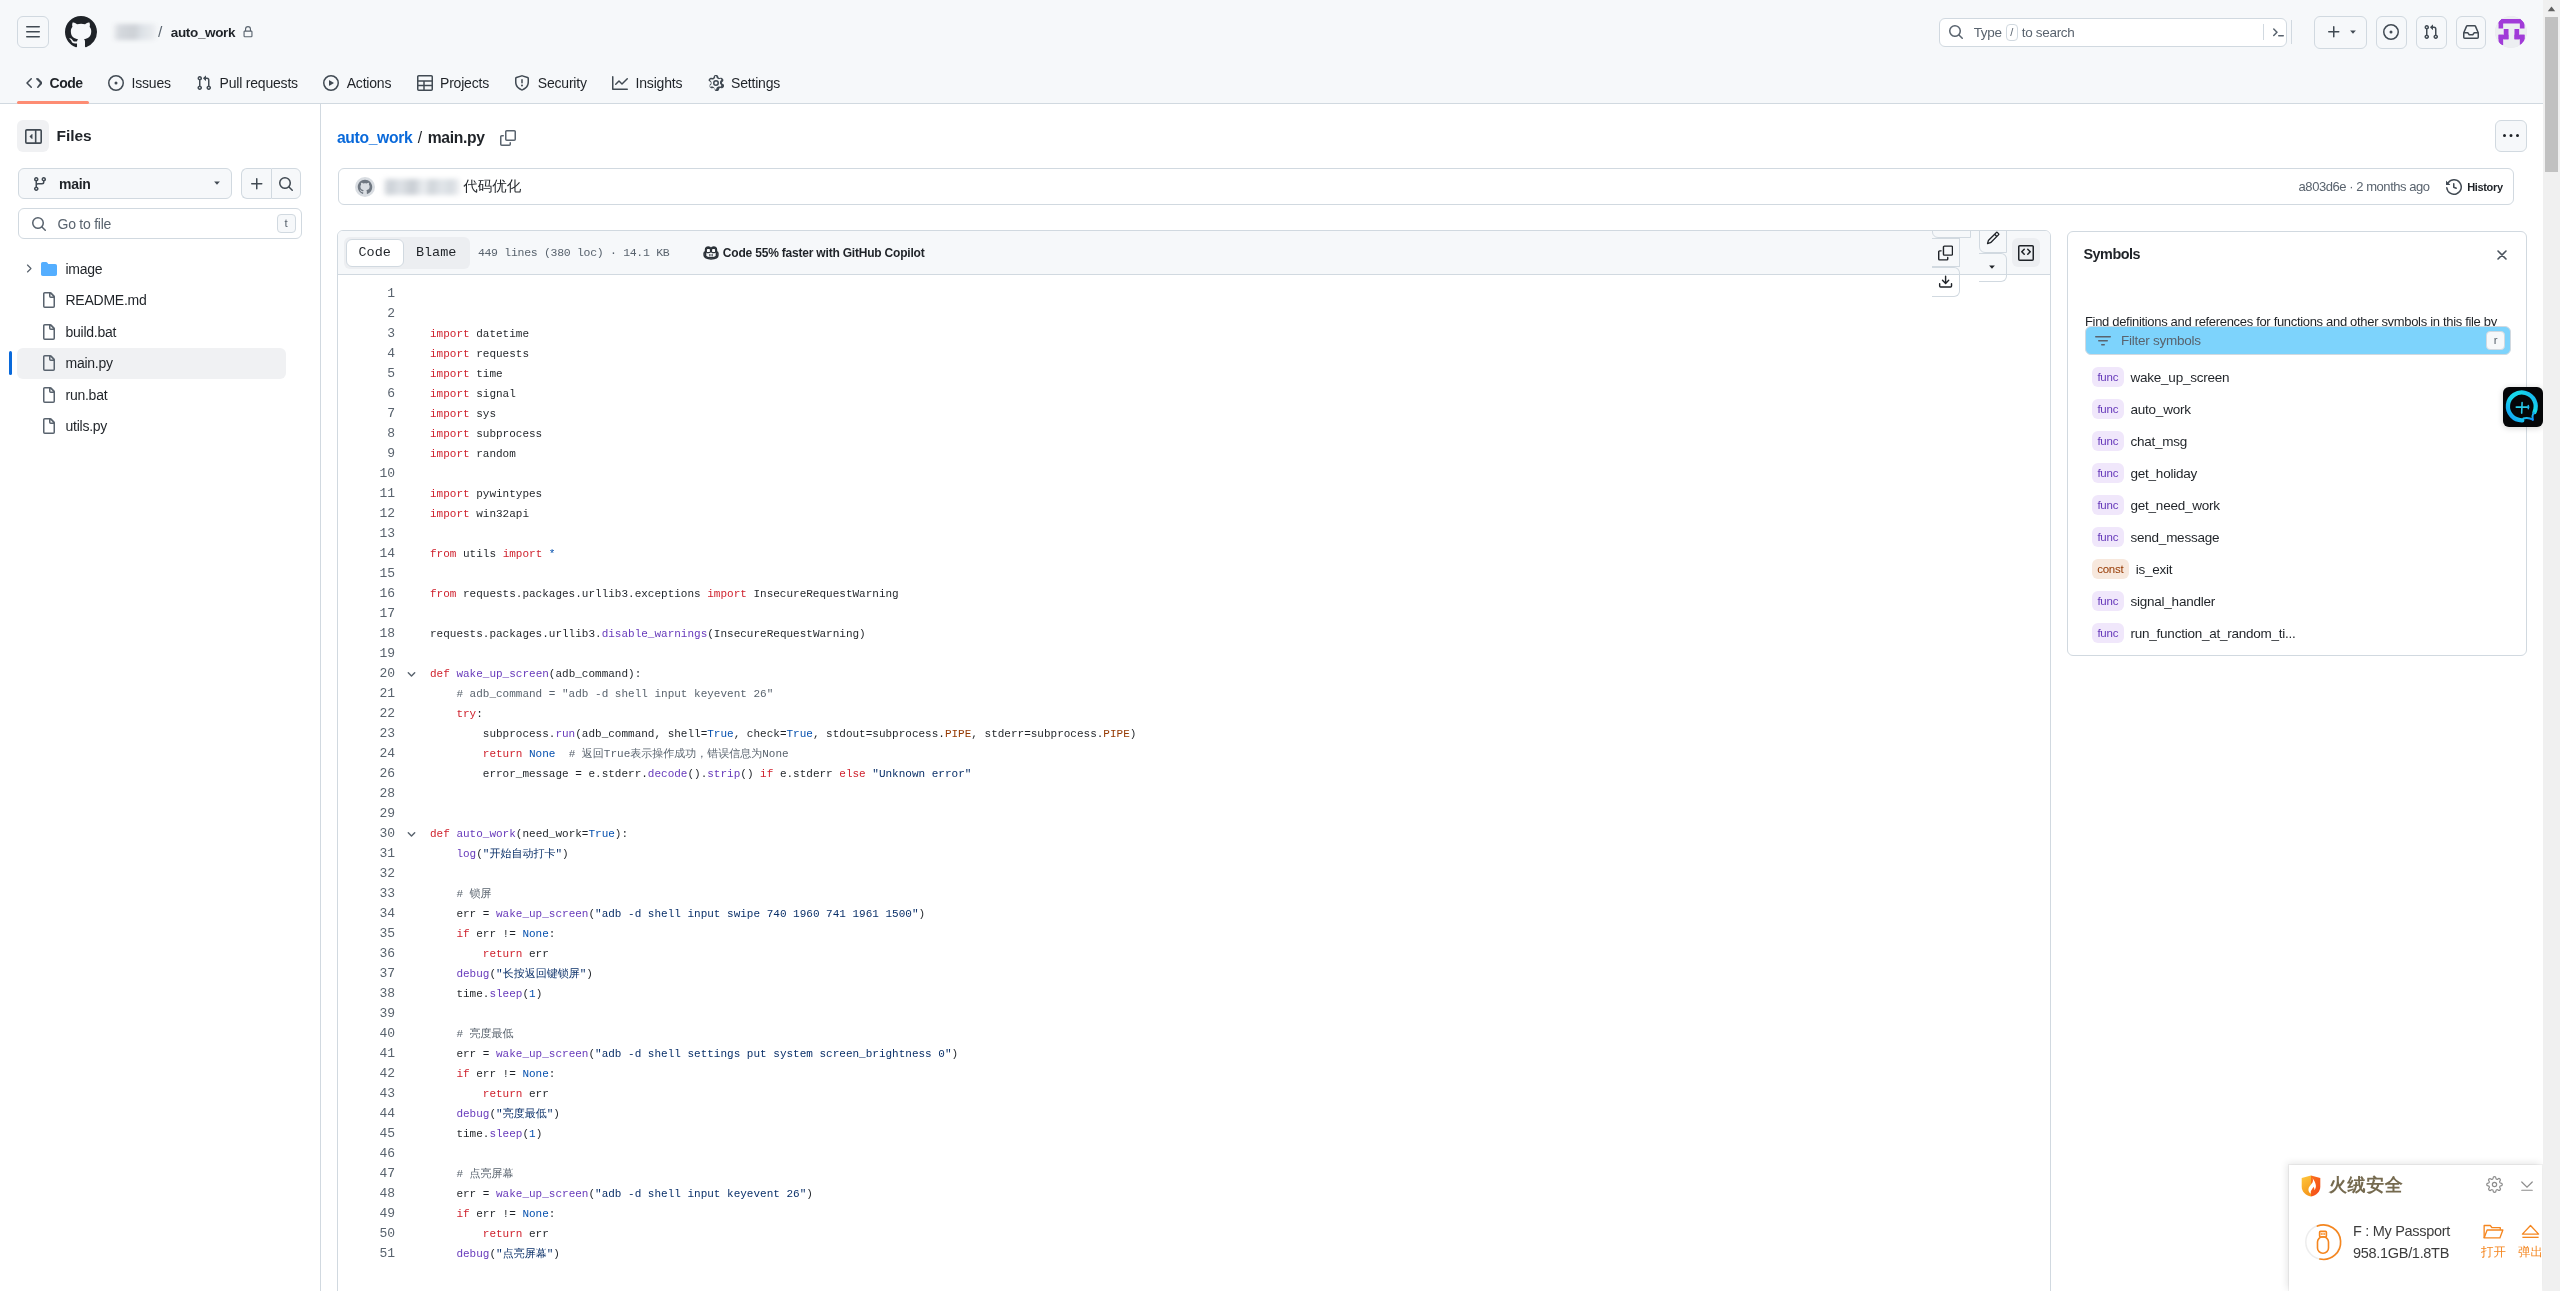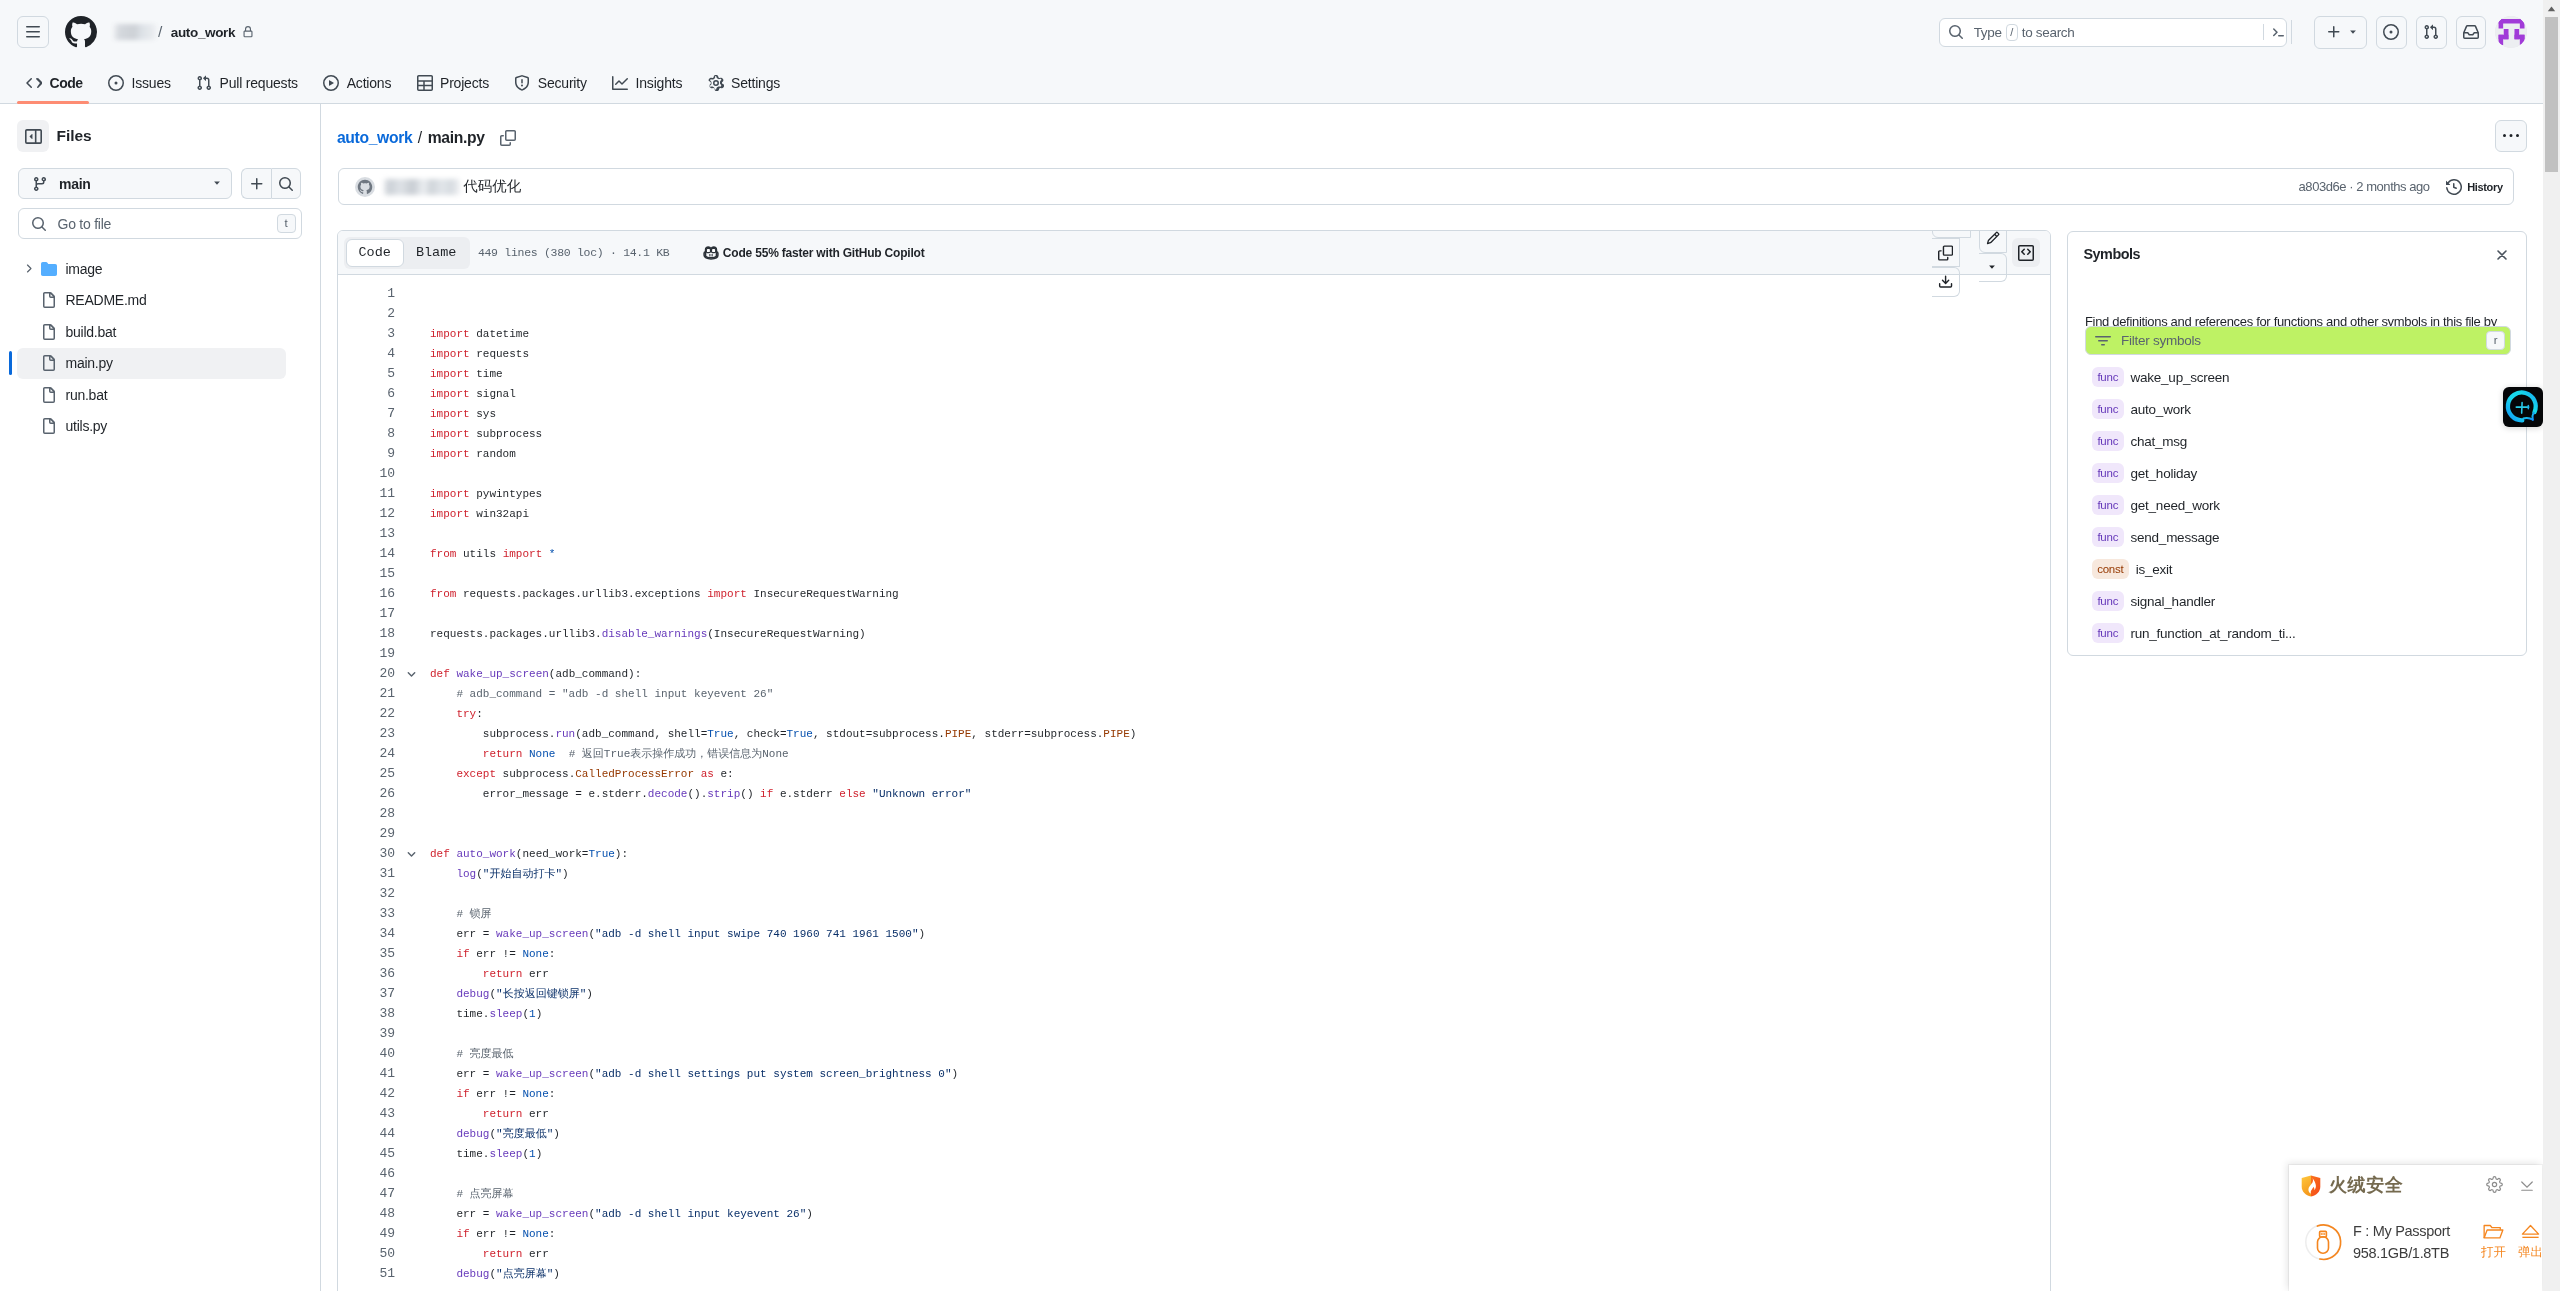--- a/index.html
+++ b/index.html
@@ -185,21 +185,21 @@
   .symbols {
     position:absolute; left:1747px; top:127px; width:460px; height:425px;
     border:1px solid #d1d9e0; border-radius:6px; background:#fff;
   }
   .sym-head { position:absolute; left:15.5px; top:14px; right:13px; display:flex; align-items:flex-start; }
   .sym-title { font-size:14.4px; font-weight:600; letter-spacing:-0.5px; }
   .sym-x { margin-left:auto; margin-right:5px; margin-top:2.2px; width:13px; height:13px; display:flex; align-items:center; justify-content:center; color:#1f2328; }
   .sym-desc { position:absolute; left:17px; top:49px; font-size:13px; letter-spacing:-0.32px; color:#1f2328; line-height:17.5px; width:421px;margin-top:32px;}
   .sym-filter {
     position:absolute; left:17px; top:94px; width:426px;
-    height:29px; border:1px solid #d1d9e0; border-radius:6px; background:#bef264;
+    height:29px; border:1px solid #d1d9e0; border-radius:6px; background:#7dd3fc;
     display:flex; align-items:center; padding:0 5px 0 9px; font-size:13.5px; letter-spacing:-0.25px; color:#59636e;
   }
   .sym-filter .kbd-r {
     margin-left:auto; display:inline-flex; align-items:center; justify-content:center;
     border:1px solid #d1d9e0; border-radius:4px; min-width:19px; height:19px;
     font-size:11.5px; color:#59636e; background:#f6f8fa; line-height:1;
   }
   .sym-list { position:absolute; left:24px; top:129px; right:14px; }
   .sym-row { display:flex; align-items:center; height:32px; font-size:13.5px; letter-spacing:-0.25px; }
   .sym-tag {
@@ -631,21 +631,20 @@
           <div class="cl"><span class="ln">17</span><span class="fold"></span><span class="ct"></span></div>
           <div class="cl"><span class="ln">18</span><span class="fold"></span><span class="ct"><span class="v">requests.packages.urllib3.</span><span class="fn">disable_warnings</span><span class="v">(InsecureRequestWarning)</span></span></div>
           <div class="cl"><span class="ln">19</span><span class="fold"></span><span class="ct"></span></div>
           <div class="cl"><span class="ln">20</span><span class="fold"><svg width="11" height="11" viewBox="0 0 16 16" aria-hidden="true">
                 <path fill="#59636e" d="M13.4 4.7a1.05 1.05 0 0 1 0 1.49l-4.65 4.65a1.05 1.05 0 0 1-1.5 0L2.6 6.19A1.05 1.05 0 1 1 4.1 4.7L8 8.6l3.9-3.9a1.05 1.05 0 0 1 1.5 0Z"></path>
               </svg></span><span class="ct"><span class="k">def</span><span class="fn"> wake_up_screen</span><span class="v">(adb_command):</span></span></div>
           <div class="cl"><span class="ln">21</span><span class="fold"></span><span class="ct"><span class="c">    # adb_command = "adb -d shell input keyevent 26"</span></span></div>
           <div class="cl"><span class="ln">22</span><span class="fold"></span><span class="ct"><span class="v">    </span><span class="k">try</span><span class="v">:</span></span></div>
           <div class="cl"><span class="ln">23</span><span class="fold"></span><span class="ct"><span class="v">        subprocess.</span><span class="fn">run</span><span class="v">(adb_command, shell=</span><span class="n">True</span><span class="v">, check=</span><span class="n">True</span><span class="v">, stdout=subprocess.</span><span class="var">PIPE</span><span class="v">, stderr=subprocess.</span><span class="var">PIPE</span><span class="v">)</span></span></div>
           <div class="cl"><span class="ln">24</span><span class="fold"></span><span class="ct"><span class="v">        </span><span class="k">return</span><span class="n"> None</span><span class="c">  # 返回True表示操作成功，错误信息为None</span></span></div>
-          <div class="cl"><span class="ln">25</span><span class="fold"></span><span class="ct"><span class="v">    </span><span class="k">except</span><span class="v"> subprocess.</span><span class="var">CalledProcessError</span><span class="v"> </span><span class="k">as</span><span class="v"> e:</span></span></div>
           <div class="cl"><span class="ln">26</span><span class="fold"></span><span class="ct"><span class="v">        error_message = e.stderr.</span><span class="fn">decode</span><span class="v">().</span><span class="fn">strip</span><span class="v">() </span><span class="k">if</span><span class="v"> e.stderr </span><span class="k">else</span><span class="s"> "Unknown error"</span></span></div>
           <div class="cl"><span class="ln">28</span><span class="fold"></span><span class="ct"></span></div>
           <div class="cl"><span class="ln">29</span><span class="fold"></span><span class="ct"></span></div>
           <div class="cl"><span class="ln">30</span><span class="fold"><svg width="11" height="11" viewBox="0 0 16 16" aria-hidden="true">
                 <path fill="#59636e" d="M13.4 4.7a1.05 1.05 0 0 1 0 1.49l-4.65 4.65a1.05 1.05 0 0 1-1.5 0L2.6 6.19A1.05 1.05 0 1 1 4.1 4.7L8 8.6l3.9-3.9a1.05 1.05 0 0 1 1.5 0Z"></path>
               </svg></span><span class="ct"><span class="k">def</span><span class="fn"> auto_work</span><span class="v">(need_work=</span><span class="n">True</span><span class="v">):</span></span></div>
           <div class="cl"><span class="ln">31</span><span class="fold"></span><span class="ct"><span class="v">    </span><span class="fn">log</span><span class="v">(</span><span class="s">"开始自动打卡"</span><span class="v">)</span></span></div>
           <div class="cl"><span class="ln">32</span><span class="fold"></span><span class="ct"></span></div>
           <div class="cl"><span class="ln">33</span><span class="fold"></span><span class="ct"><span class="c">    # 锁屏</span></span></div>
           <div class="cl"><span class="ln">34</span><span class="fold"></span><span class="ct"><span class="v">    err = </span><span class="fn">wake_up_screen</span><span class="v">(</span><span class="s">"adb -d shell input swipe 740 1960 741 1961 1500"</span><span class="v">)</span></span></div>

